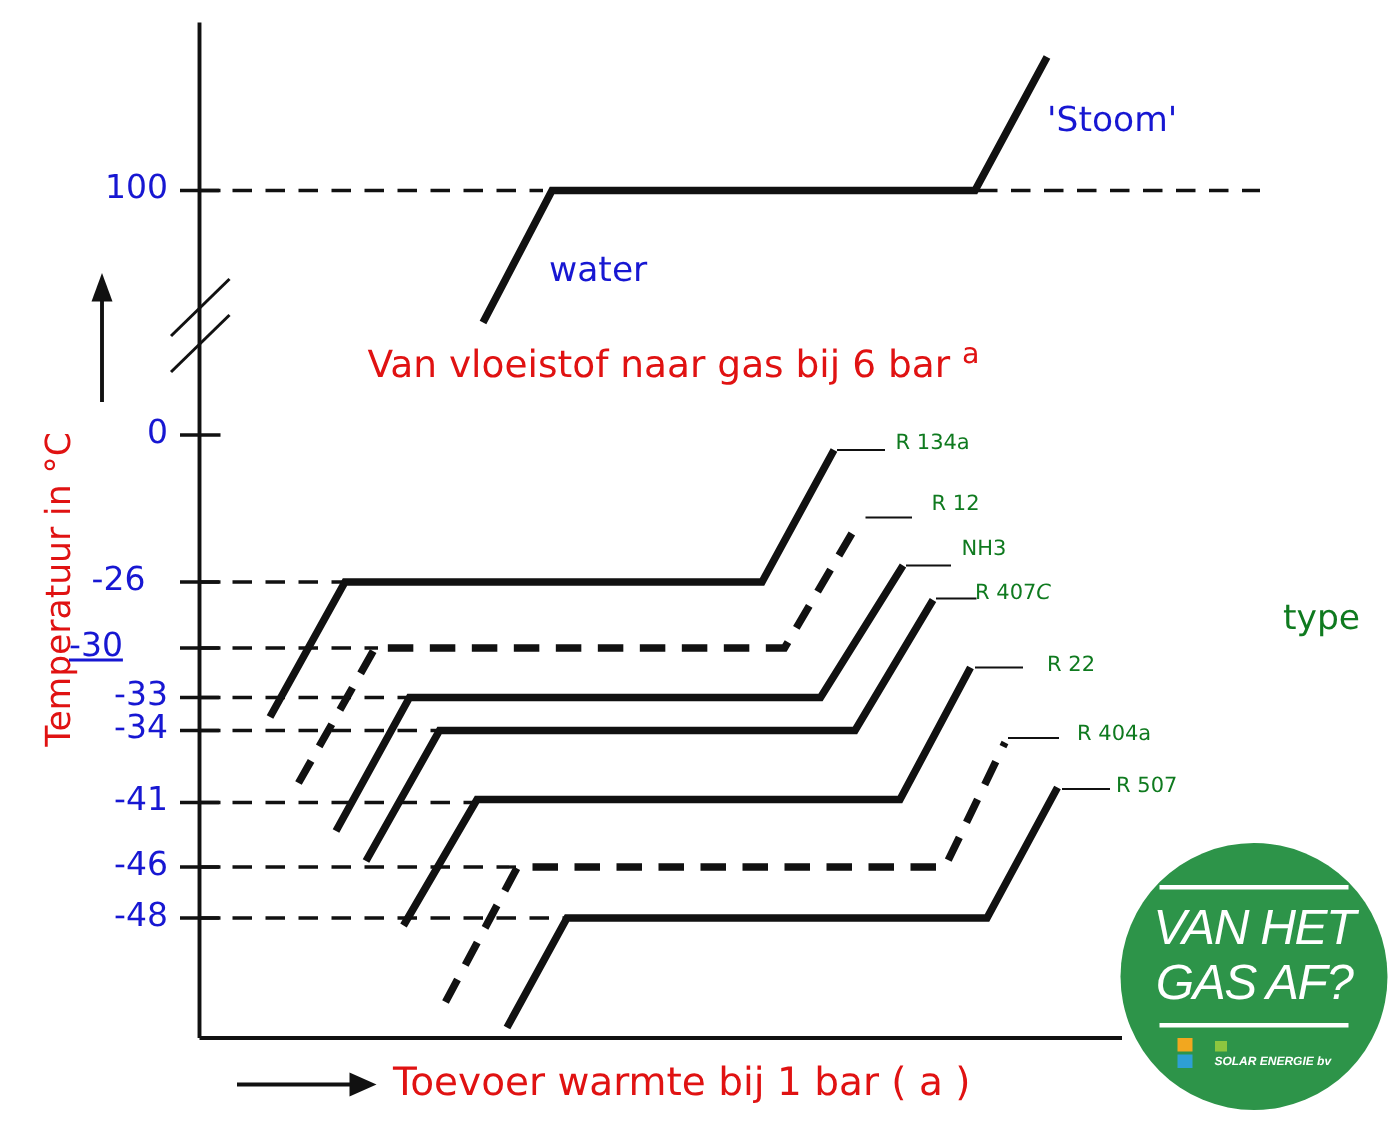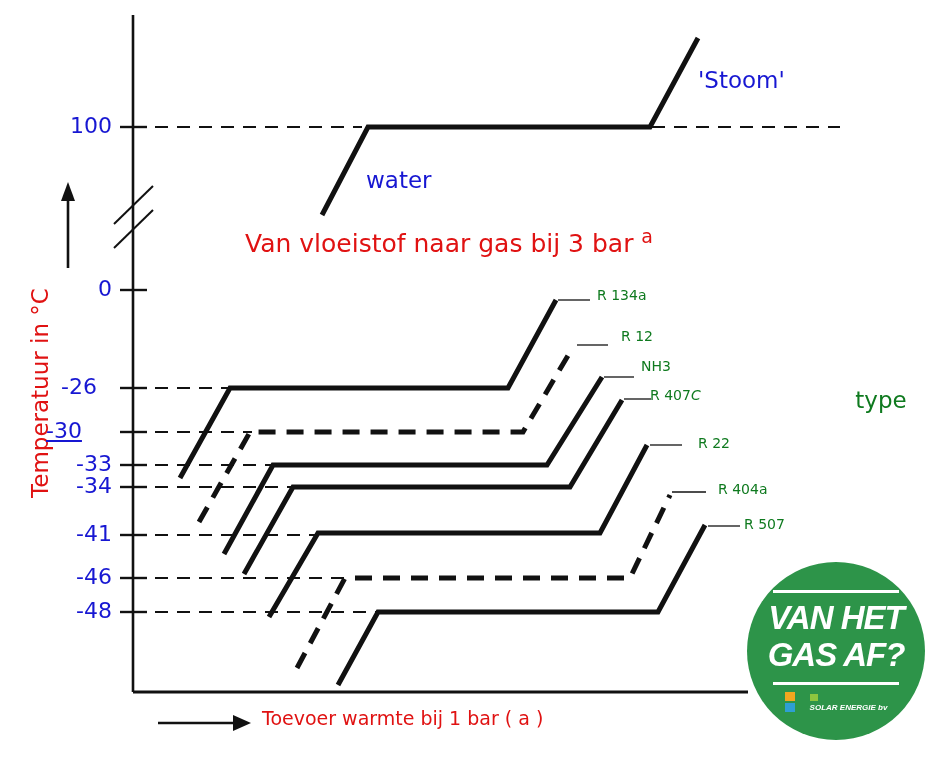--- a/index.html
+++ b/index.html
@@ -6,33 +6,33 @@
   body{width:930px;height:758px;font-family:"DejaVu Sans",sans-serif;}
   .stage{position:relative;width:930px;height:758px;background:#fff;overflow:hidden;}
   svg{position:absolute;left:0;top:0;}
   .lbl{position:absolute;white-space:nowrap;line-height:1.15;}
   .blue{color:var(--blue);}
   .red{color:var(--red);}
   .green{color:var(--green);}
   .tick{font-size:22px;font-weight:500;}
   .title{font-size:25px;font-weight:500;}
   .title sup{font-size:19px;}
-  .xlabel{font-size:19px;font-weight:500;}
+  .xlabel{font-size:26px;font-weight:500;}
   .ylabel{font-size:23px;font-weight:500;transform:translate(-50%,-50%) rotate(-90deg);}
   .series-lbl{font-size:14px;font-weight:500;}
   .legend{font-size:23px;font-weight:500;}
   .ann{font-size:23px;font-weight:500;}
   .badge{position:absolute;width:178px;height:178px;border-radius:50%;
          background:var(--badge_green);display:flex;flex-direction:column;
          align-items:center;justify-content:center;
          font-family:"Liberation Sans",sans-serif;}
   .rule{width:126px;height:3px;background:#fff;}
   .rule.top{margin-bottom:7px;}
   .rule.bot{margin-top:9px;}
-  .badge-line{color:#fff;font-style:italic;font-weight:bold;font-size:33px;
+  .badge-line{color:#fff;font-style:italic;font-weight:normal;font-size:33px;
               line-height:1.12;letter-spacing:-1px;}
   .mini-logo{margin-top:5px;display:flex;flex-direction:column;align-items:flex-start;}
   .logo-row{display:flex;align-items:flex-end;gap:15px;height:11px;}
   .sq{display:inline-block;}
   .sq.orange{width:10px;height:9px;background:#f2a71f;}
   .sq.lime{width:8px;height:7px;background:#8dc63f;}
   .sq.cyan{width:10px;height:9px;background:#2e9fd4;}
   .mini-text{color:#fff;font-size:8px;font-weight:bold;font-style:italic;line-height:1;}
 </style>
 </head>
@@ -76,26 +76,26 @@
       <line x1="120" y1="487" x2="147" y2="487" stroke="#111111" stroke-width="2.4"></line>
       <line x1="120" y1="535" x2="147" y2="535" stroke="#111111" stroke-width="2.4"></line>
       <line x1="120" y1="578" x2="147" y2="578" stroke="#111111" stroke-width="2.4"></line>
       <line x1="120" y1="612" x2="147" y2="612" stroke="#111111" stroke-width="2.4"></line>
       <line x1="68" y1="268" x2="68" y2="196" stroke="#111111" stroke-width="2.6"></line>
       <polygon points="61,201 75,201 68,182" fill="#111111"></polygon>
       <line x1="158" y1="723" x2="236" y2="723" stroke="#111111" stroke-width="2.6"></line>
       <polygon points="233,715 233,731 251,723" fill="#111111"></polygon>
     </svg>
 
-  <span class="lbl title red" style="left:245px;top:226px;"><span>Van vloeistof naar gas bij 3 bar</span> <sup>a</sup></span>
+  <span class="lbl title red" style="left:245px;top:226px;"><span>Van vloeistof naar gas bij 6 bar</span> <sup>a</sup></span>
 
   <span class="lbl ann blue" style="left:366px;top:167px;">water</span>
   <span class="lbl ann blue" style="left:698px;top:67px;">'Stoom'</span>
 
-  <span class="lbl legend green" style="left:766px;top:387px;width:160px;text-align:center;padding-left:70px;box-sizing:border-box;">type</span>
+  <span class="lbl legend green" style="left:766px;top:399px;width:160px;text-align:center;padding-left:70px;box-sizing:border-box;">type</span>
 
   <span class="lbl xlabel red" style="left:262px;top:708px;">Toevoer warmte bij 1 bar ( a )</span>
   <span class="lbl ylabel red" style="left:40px;top:393px;">Temperatuur in °C</span>
 
   <div class="badge" style="left:747px;top:562px;">
     <div class="rule top"></div>
     <div class="badge-line">VAN HET</div>
     <div class="badge-line">GAS AF?</div>
     <div class="rule bot"></div>
     <div class="mini-logo">

